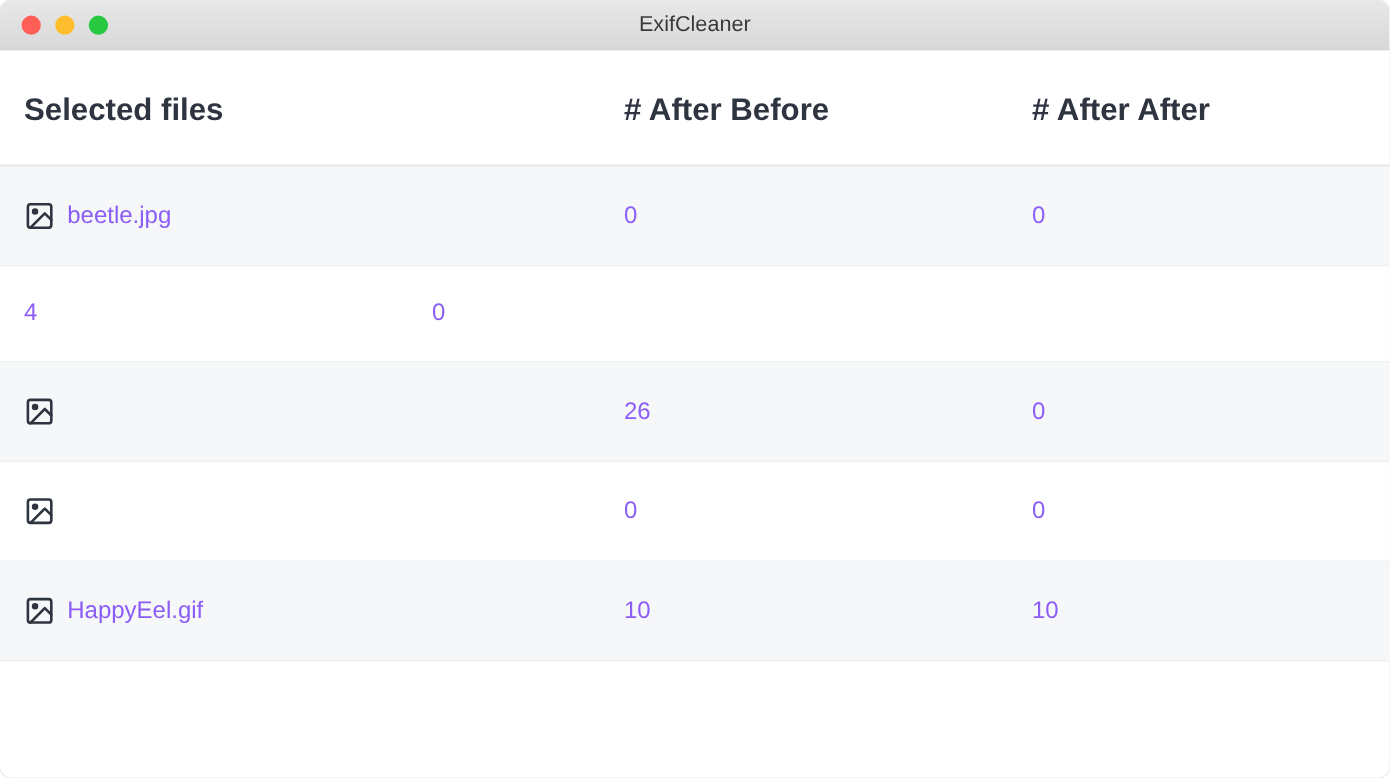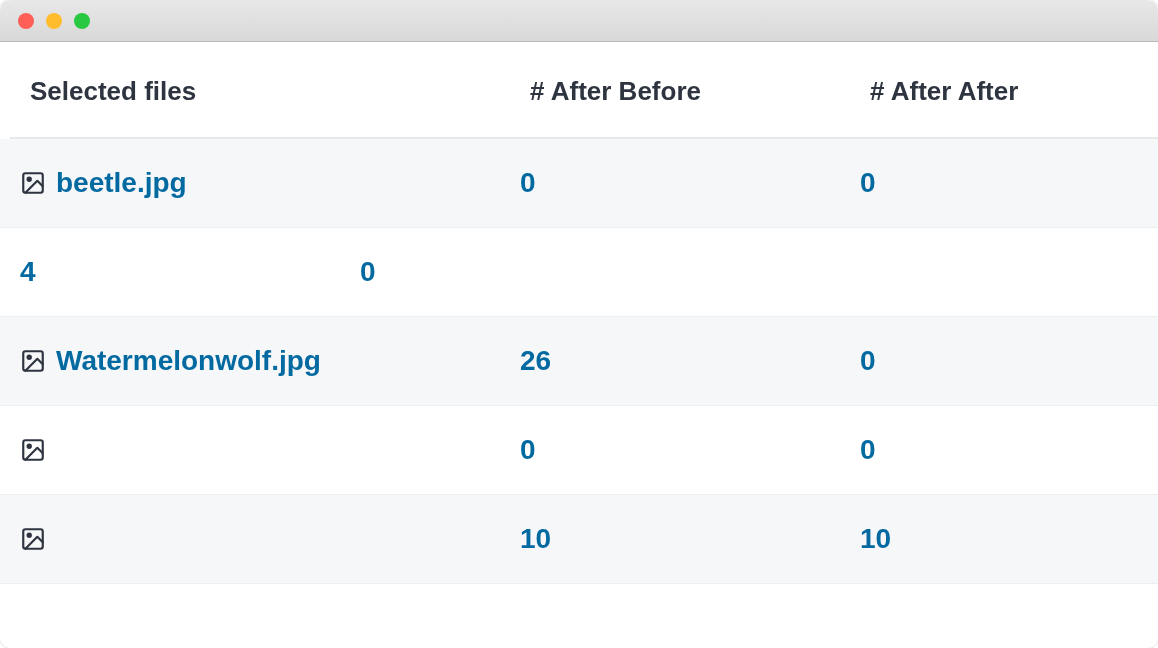--- a/index.html
+++ b/index.html
@@ -55,21 +55,20 @@
     }
     
     .table-container {
       width: 100%;
     }
     
     .table-header {
       display: flex;
       padding: 34px 20px 30px 20px;
       border-bottom: 2px solid #e8e8e8;
-      margin-left: 10px;
     }
     
     .table-header .col {
       font-size: 26px;
       font-weight: 700;
       color: #2e3440;
     }
     
     .col-files {
       flex: 0 0 500px;
@@ -92,23 +91,23 @@
     
     .table-row:nth-child(odd) {
       background: #f6f7f9;
     }
     
     .table-row:nth-child(even) {
       background: #ffffff;
     }
     
     .cell {
-      font-size: 28px;
-      color: #0369a1;
-      font-weight: 700;
+      font-size: 20px;
+      color: #8b5cf6;
+      font-weight: 400;
     }
     
     .cell-files {
       flex: 0 0 500px;
       display: flex;
       align-items: center;
       gap: 10px;
     }
     
     .cell-before {
@@ -133,20 +132,21 @@
   </style>
 </head>
 <body>
 
 <div class="titlebar">
   <div class="traffic-lights">
     <div class="traffic-light close"></div>
     <div class="traffic-light minimize"></div>
     <div class="traffic-light zoom"></div>
   </div>
+  <div class="window-title">ExifCleaner</div>
 </div>
 
 <div class="table-container">
   <div class="table-header">
     <div class="col col-files">Selected files</div>
     <div class="col col-before"># After Before</div>
     <div class="col col-after"># After After</div>
   </div>
   <div class="table-body">
 
@@ -170,21 +170,20 @@
       </div>
       <div class="table-row">
         <div class="cell cell-files">
           <span class="image-icon">
             <svg viewBox="0 0 24 24" fill="none" stroke="#2e3440" stroke-width="2" stroke-linecap="round" stroke-linejoin="round">
   <rect x="3" y="3" width="18" height="18" rx="2" ry="2"></rect>
   <circle cx="8.5" cy="8.5" r="1.5" fill="#2e3440"></circle>
   <polyline points="21 15 16 10 5 21"></polyline>
 </svg>
           </span>
-          <span>Watermelonwolf.jpg</span>
         </div>
         <div class="cell cell-before">26</div>
         <div class="cell cell-after">0</div>
       </div>
       <div class="table-row">
         <div class="cell cell-files">
           <span class="image-icon">
             <svg viewBox="0 0 24 24" fill="none" stroke="#2e3440" stroke-width="2" stroke-linecap="round" stroke-linejoin="round">
   <rect x="3" y="3" width="18" height="18" rx="2" ry="2"></rect>
   <circle cx="8.5" cy="8.5" r="1.5" fill="#2e3440"></circle>
@@ -197,18 +196,19 @@
       </div>
       <div class="table-row">
         <div class="cell cell-files">
           <span class="image-icon">
             <svg viewBox="0 0 24 24" fill="none" stroke="#2e3440" stroke-width="2" stroke-linecap="round" stroke-linejoin="round">
   <rect x="3" y="3" width="18" height="18" rx="2" ry="2"></rect>
   <circle cx="8.5" cy="8.5" r="1.5" fill="#2e3440"></circle>
   <polyline points="21 15 16 10 5 21"></polyline>
 </svg>
           </span>
+          <span>HappyEel.gif</span>
         </div>
         <div class="cell cell-before">10</div>
         <div class="cell cell-after">10</div>
       </div>
     </div>
 </div>
 
 </body></html>

